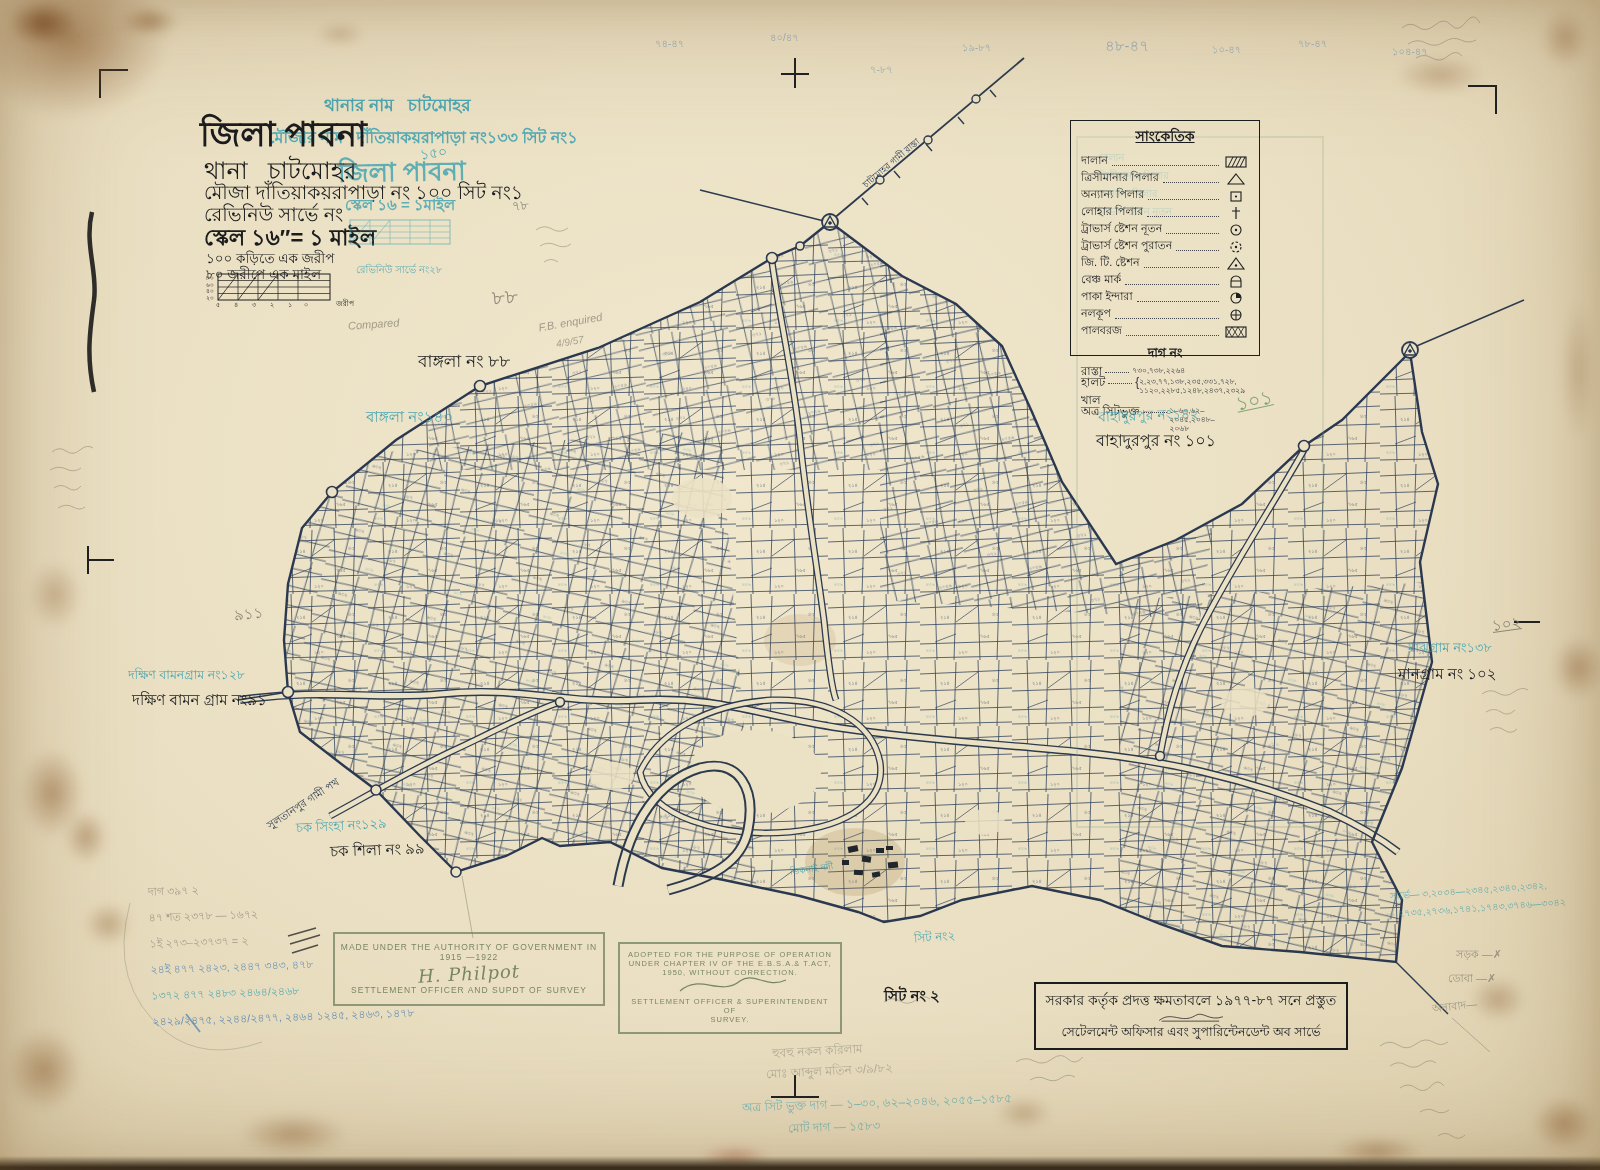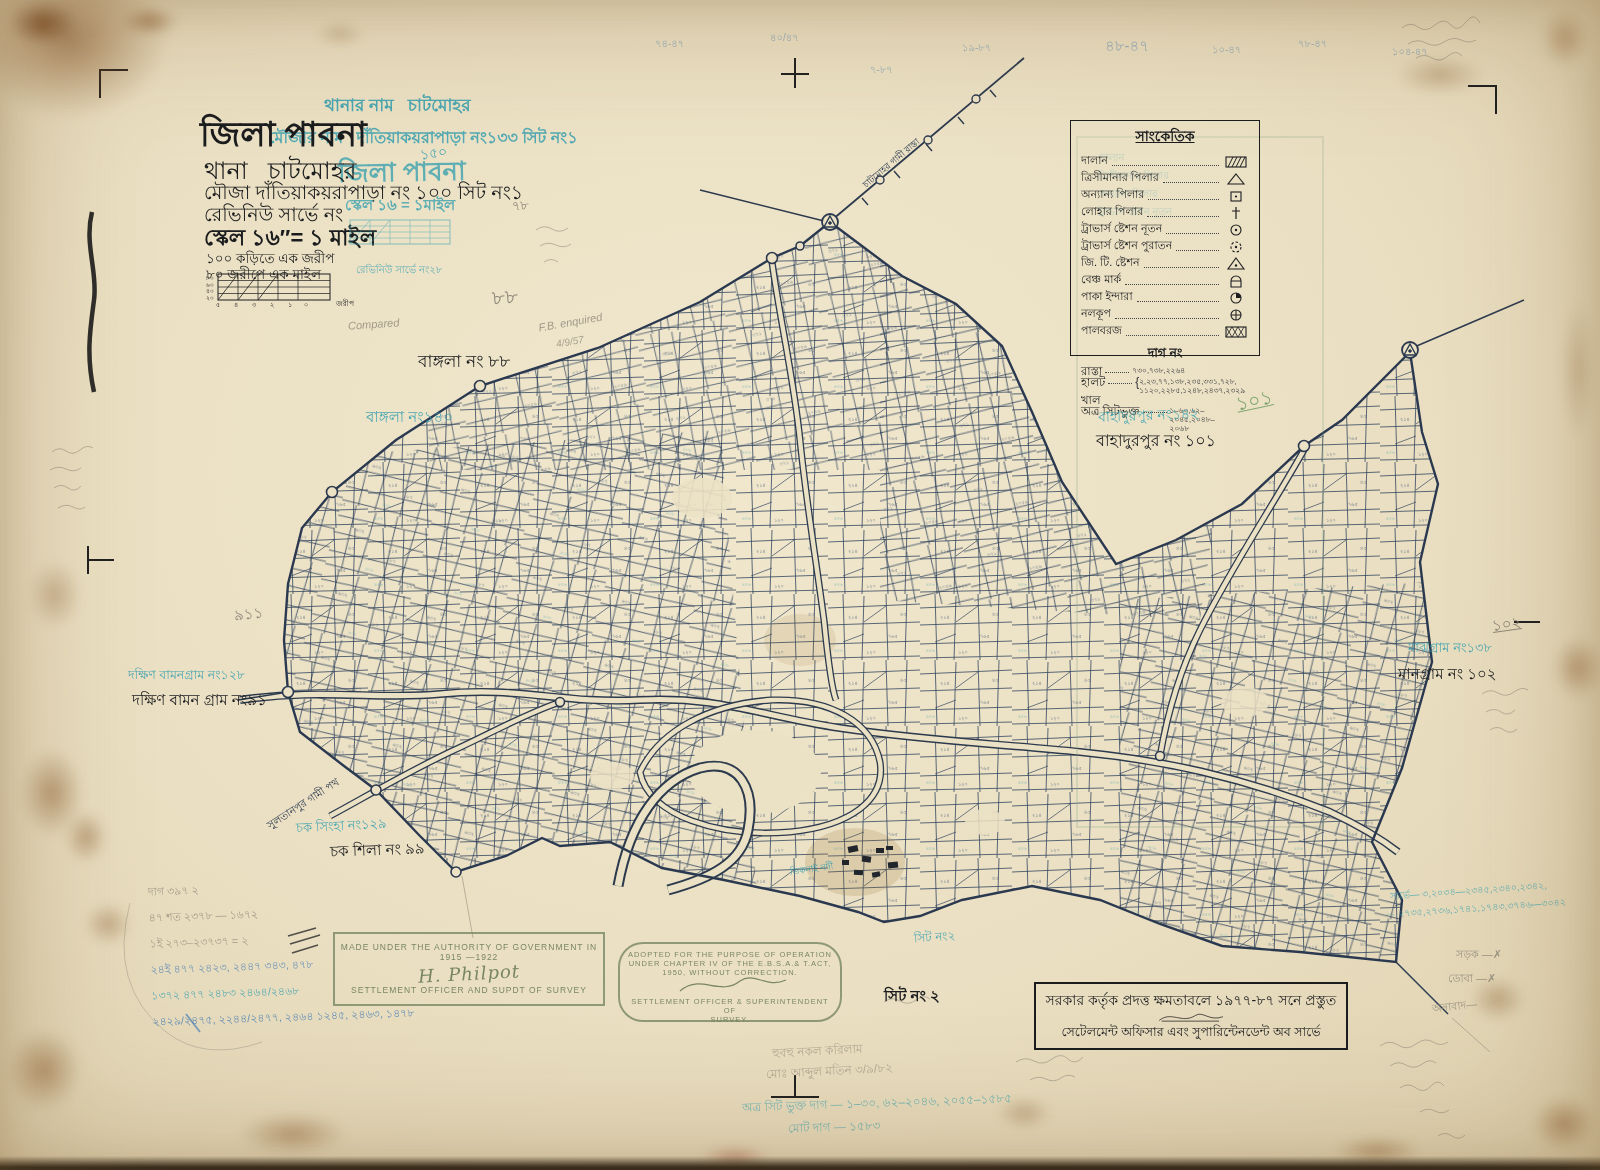--- a/index.html
+++ b/index.html
@@ -416,21 +416,21 @@
   <div class="abs mapink" style="left:262px;top:796px;font-size:10.5px;transform:rotate(-33deg);">সুলতানপুর গামী পথ</div>
   <div class="abs mapink" style="left:856px;top:156px;font-size:9px;transform:rotate(-40deg);">চাটমোহর গামী রাস্তা</div>
   <div class="abs teal" style="left:790px;top:862px;font-size:9px;opacity:.9;transform:rotate(-8deg);">ডিকনাই নদী</div>
 
   <div class="stampbox" style="left:333px;top:932px;width:272px;height:74px;padding:8px 4px;box-sizing:border-box;">
     <div style="font-size:8.5px;">MADE UNDER THE AUTHORITY OF GOVERNMENT IN 1915 —1922</div>
     <div style="font-family:'DejaVu Serif',serif;font-style:italic;font-size:18px;transform:rotate(-3deg);margin:1px 0;">H. Philpot</div>
     <div style="font-size:8.5px;">SETTLEMENT OFFICER AND SUPDT OF SURVEY</div>
   </div>
 
-  <div class="stampbox" style="left:618px;top:942px;width:224px;height:80px;padding:6px 4px;box-sizing:border-box;border-radius:25px;">
+  <div class="stampbox" style="left:618px;top:942px;width:224px;height:92px;padding:6px 4px;box-sizing:border-box;">
     <div style="font-size:7.5px;">ADOPTED FOR THE PURPOSE OF OPERATION</div>
     <div style="font-size:7.5px;">UNDER CHAPTER IV OF THE E.B.S.A.&amp; T.ACT,</div>
     <div style="font-size:7.5px;">1950, WITHOUT CORRECTION.</div>
     <svg width="120" height="20" viewBox="0 0 120 20" style="margin:-2px 0;">
         <path d="M10 16 C30 -2 50 22 70 6 C84 -4 96 14 116 5" stroke="#6e7e5c" stroke-width="1.2" fill="none"></path>
       </svg>
     <div style="font-size:7.5px;">SETTLEMENT OFFICER &amp; SUPERINTENDENT OF</div>
     <div style="font-size:7.5px;">SURVEY.</div>
   </div>
 

